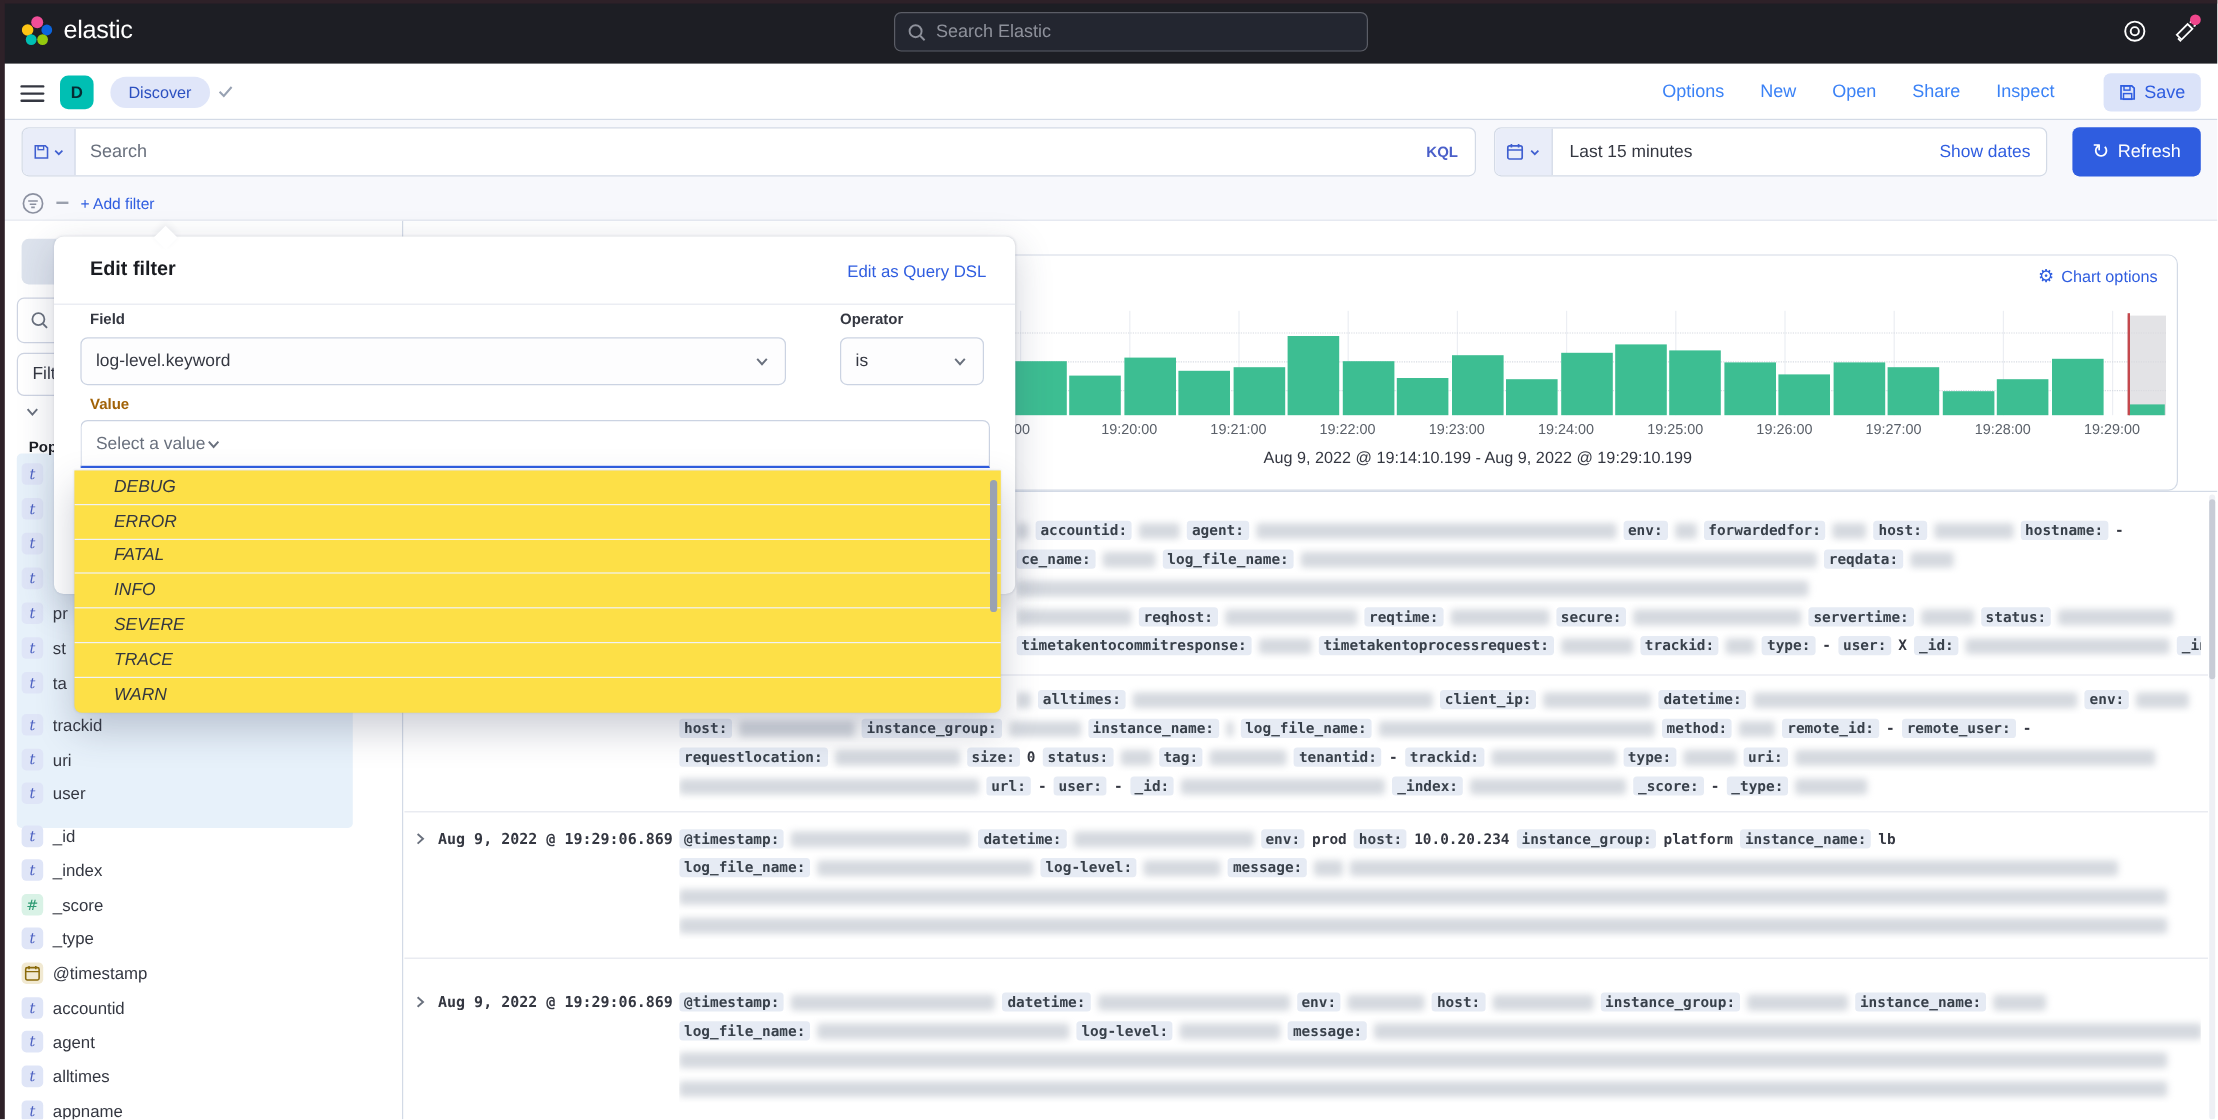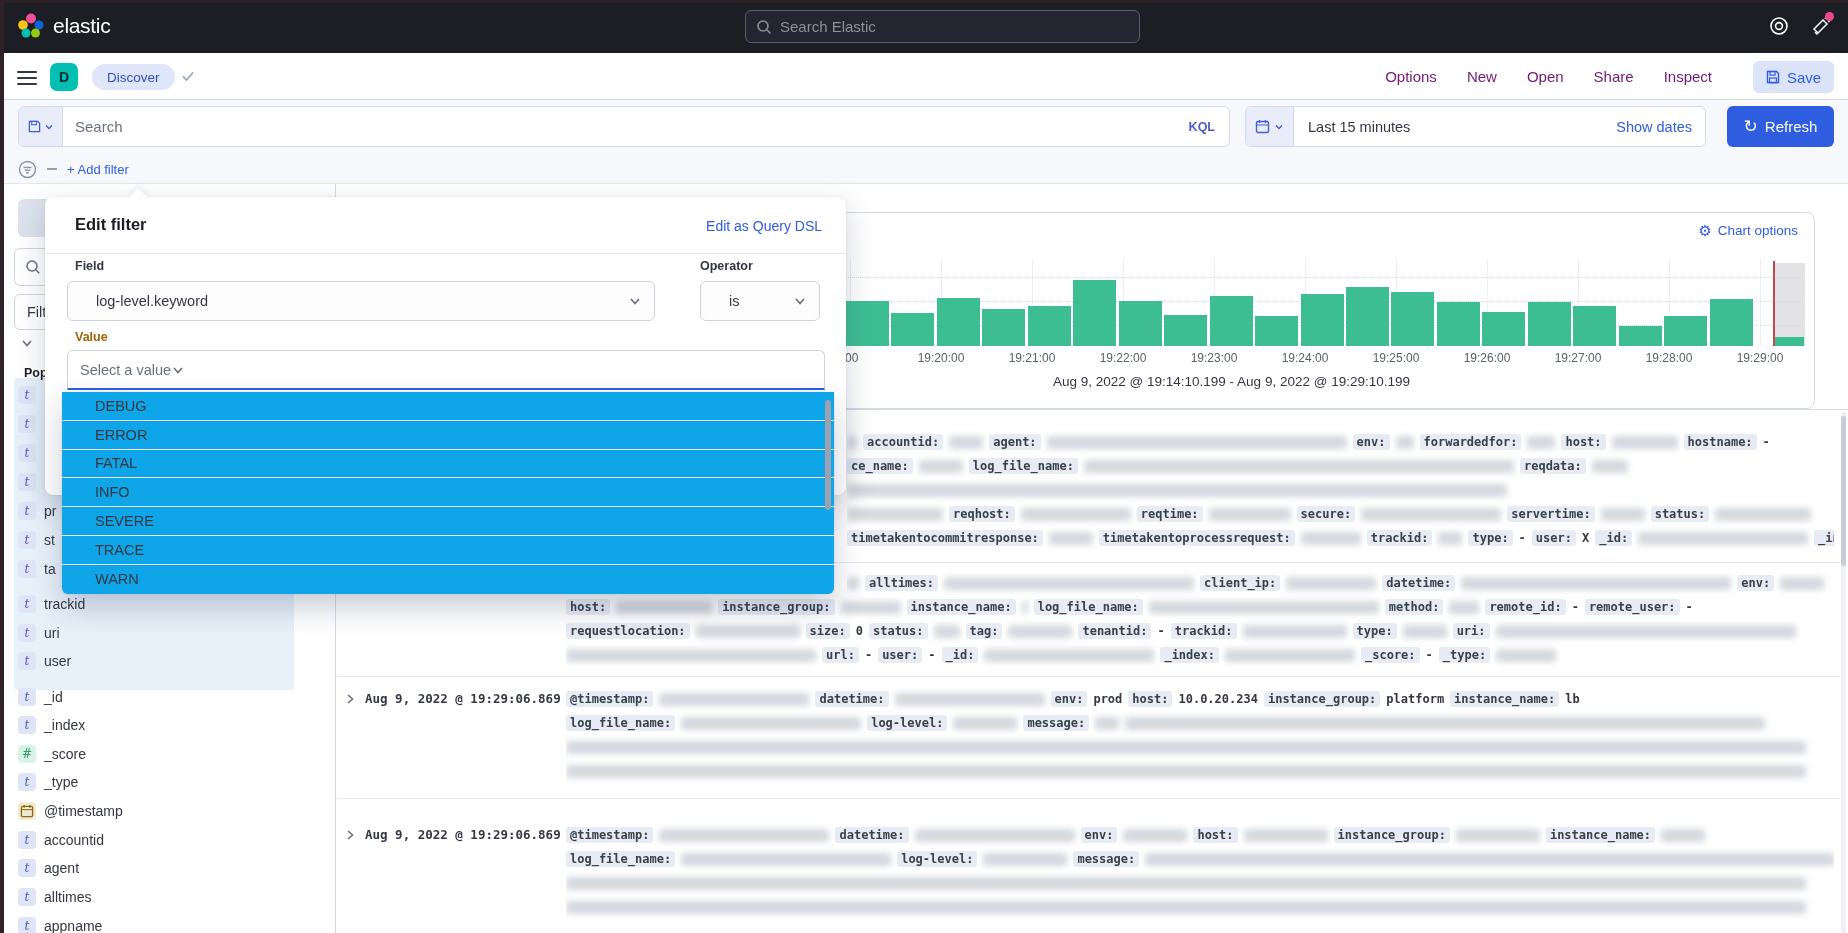--- a/index.html
+++ b/index.html
@@ -25,21 +25,21 @@
             border-bottom:1px solid #d3dae6; z-index:9; }
   .hamburger { position:absolute; left:17px; top:14px; width:20px; cursor:pointer; }
   .hamburger i { display:block; height:2px; background:#343741; margin:4px 0; border-radius:1px; }
   .app-badge { position:absolute; left:50px; top:10px; width:28px; height:28px; border-radius:7px;
                background:#00bfb3; color:#062b33; font-weight:bold; font-size:14px;
                display:flex; align-items:center; justify-content:center; }
   .crumb { position:absolute; left:92px; top:11px; height:26px; border-radius:13px; background:#e0e6f9;
            color:#2c50c0; font-size:13.5px; display:flex; align-items:center; padding:0 15px; }
   .crumb-check { position:absolute; left:180px; top:15px; }
   .nav-links { position:absolute; right:136px; top:0; height:47px; display:flex; align-items:center; gap:30px; }
-  .nav-link { color:#701a75; font-size:15px; text-decoration:none; cursor:pointer; }
+  .nav-link { color:#3b82f6; font-size:15px; text-decoration:none; cursor:pointer; }
   .save-btn { position:absolute; right:14px; top:8px; width:81px; height:32px; border:none; border-radius:6px;
               background:#dbe3f9; color:#2f5de0; font-size:15px; display:flex; align-items:center;
               justify-content:center; gap:7px; cursor:pointer; font-family:inherit; }
 
   
   .qstrip { position:absolute; top:100px; left:0; right:0; height:84px; background:#f7f8fc; }
   .strip-divider { position:absolute; top:183px; left:0; right:0; height:1px; background:#e2e5ee; }
   .qgroup { position:absolute; left:18px; top:106px; width:1212px; height:41px; background:#fff;
             border:1px solid #d3dae6; border-radius:6px; display:flex; align-items:center; overflow:hidden; }
   .saved-q { width:44px; height:100%; background:#e9edf9; border:none; border-right:1px solid #d3dae6;
@@ -112,27 +112,27 @@
              box-shadow:0 10px 30px rgba(50,60,90,.22), 0 0 2px rgba(50,60,90,.15); z-index:40; }
   .pop-arrow { position:absolute; top:-6px; left:86px; width:14px; height:14px; background:#fff;
                transform:rotate(45deg); box-shadow:-2px -2px 5px rgba(50,60,90,.08); }
   .pop-title { position:absolute; left:30px; top:18px; font-size:16.5px; font-weight:bold; color:#1a1c21; }
   .pop-dsl { position:absolute; right:24px; top:21px; color:#2f5de0; font-size:14px; cursor:pointer; text-decoration:none; }
   .pop-div { position:absolute; left:0; right:0; top:56px; height:1px; background:#e6e9f0; }
   .f-label { position:absolute; font-size:12.5px; font-weight:bold; color:#343741; }
   .f-label.blue { color:#a16207; }
   .select { position:absolute; height:40px; border:1px solid #cbd3e2; border-radius:6px; background:#fdfdfe;
             display:flex; align-items:center; padding:0 12px; font-size:14.5px; color:#343741; cursor:pointer; }
-  .select .grow { flex:1;margin-left:16px; }
+  .select .grow { flex:1; }
   .value-input { position:absolute; left:22px; top:153px; width:758px; height:40px; border:1px solid #cbd3e2;
                  border-bottom:2px solid #2f5de0; border-radius:6px 6px 0 0; background:#fff;
                  display:flex; align-items:center; padding:0 12px; font-size:14.5px; color:#69707d; cursor:text; }
-  .dropdown { position:absolute; left:62px; top:392px; width:772px; height:202px; background:#0ea5e9;
+  .dropdown { position:absolute; left:62px; top:392px; width:772px; height:202px; background:#fde047;
               border-radius:0 0 6px 6px; box-shadow:0 14px 30px rgba(50,60,90,.25), 0 0 2px rgba(50,60,90,.12);
-              z-index:50; overflow:hidden; }
+              z-index:50; overflow:hidden;font-style:italic; }
   .dd-item { height:28.8px; display:flex; align-items:center; padding-left:33px; font-size:14.5px;
              color:#343741; border-bottom:1px solid #f0f2f6; cursor:pointer; }
   .dd-item:last-child { border-bottom:none; }
   .dd-scroll { position:absolute; right:3px; top:8px; width:6px; height:110px; background:#9aa2b2; border-radius:3px; }
 
   svg { display:block; }
 </style>
 </head>
 <body>
 

